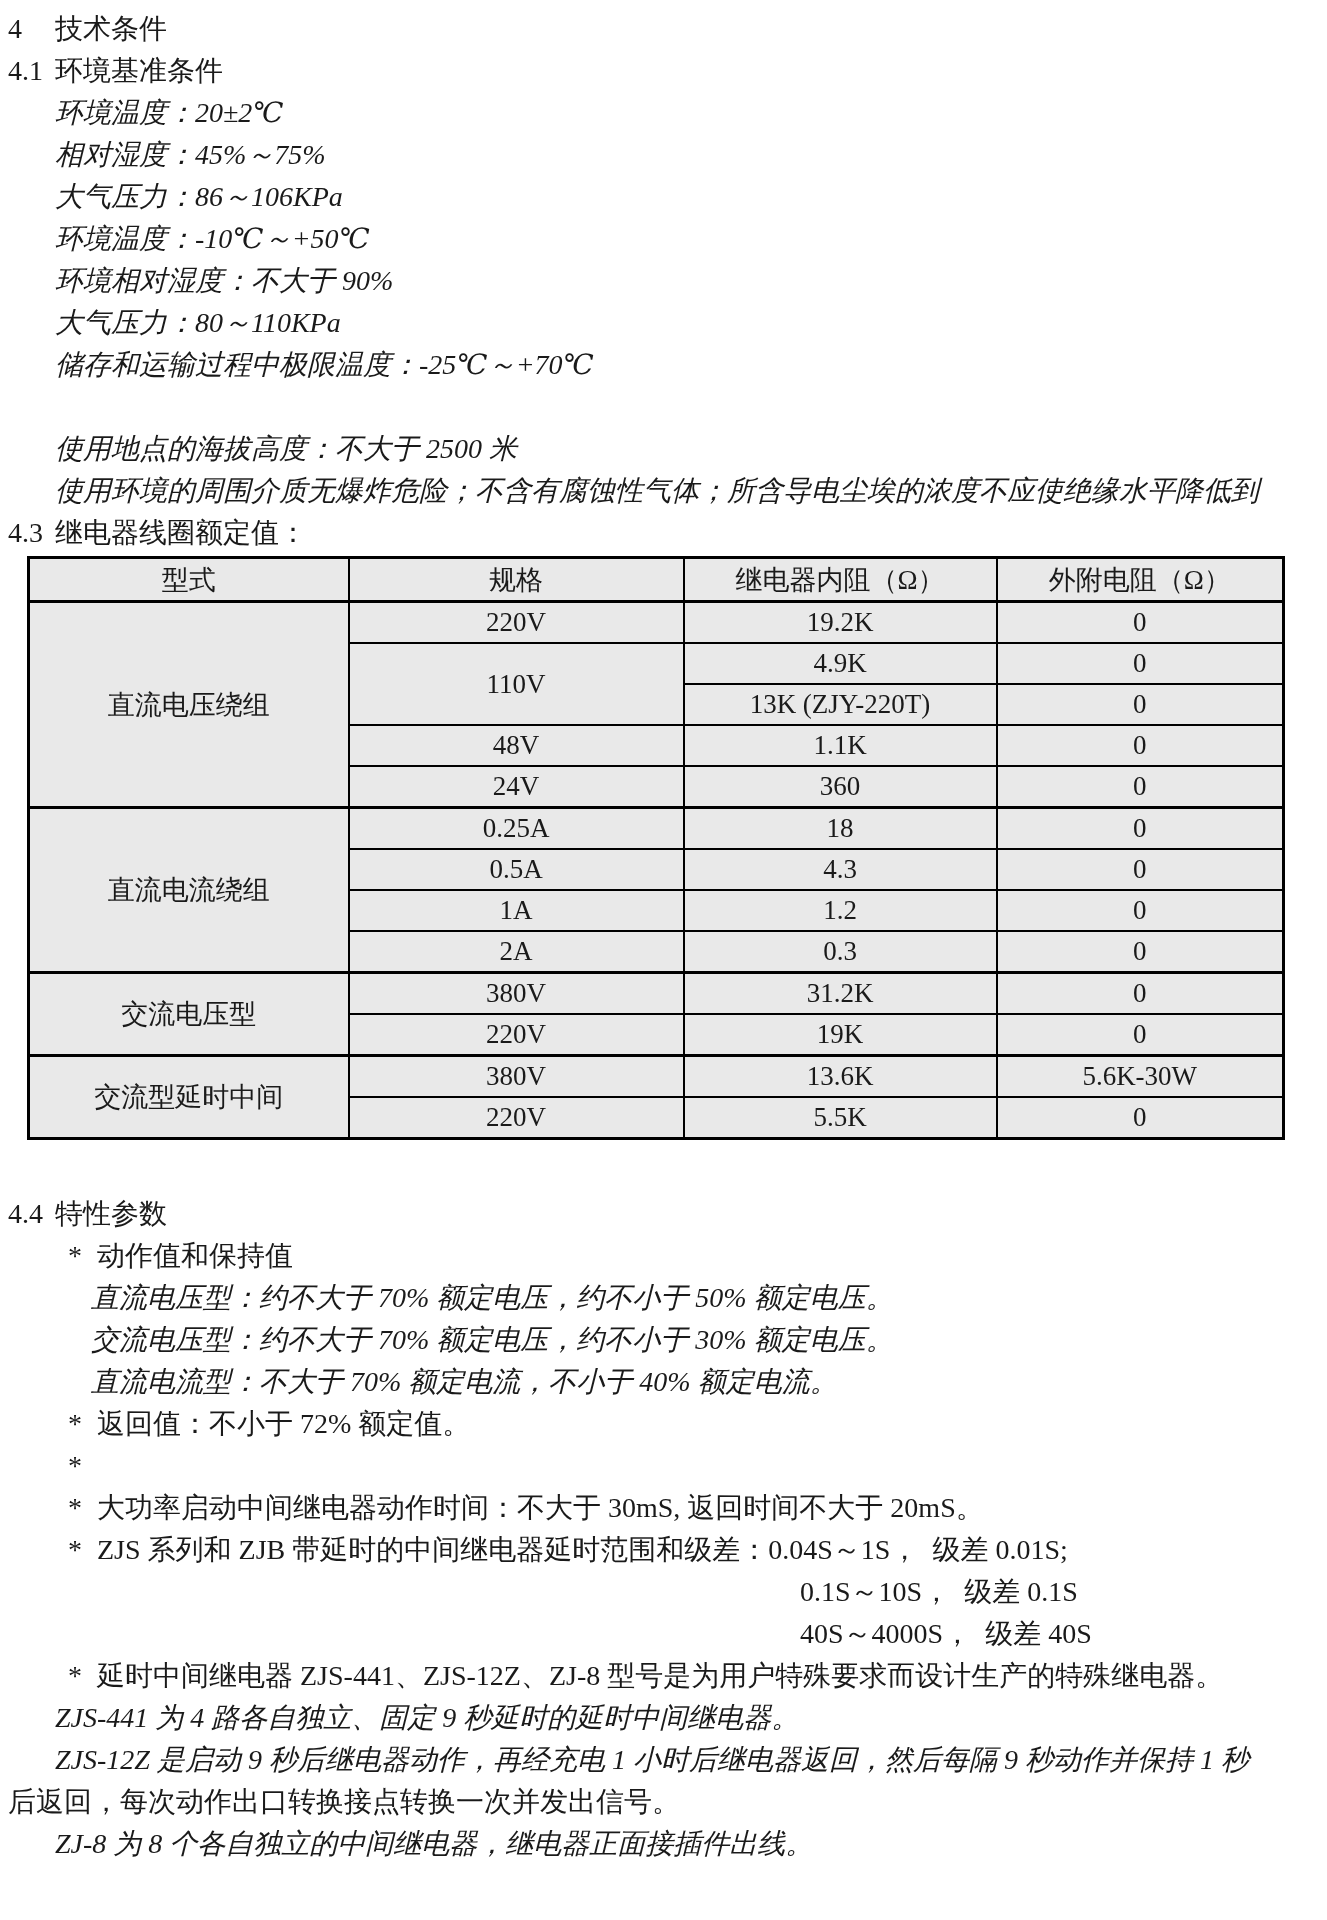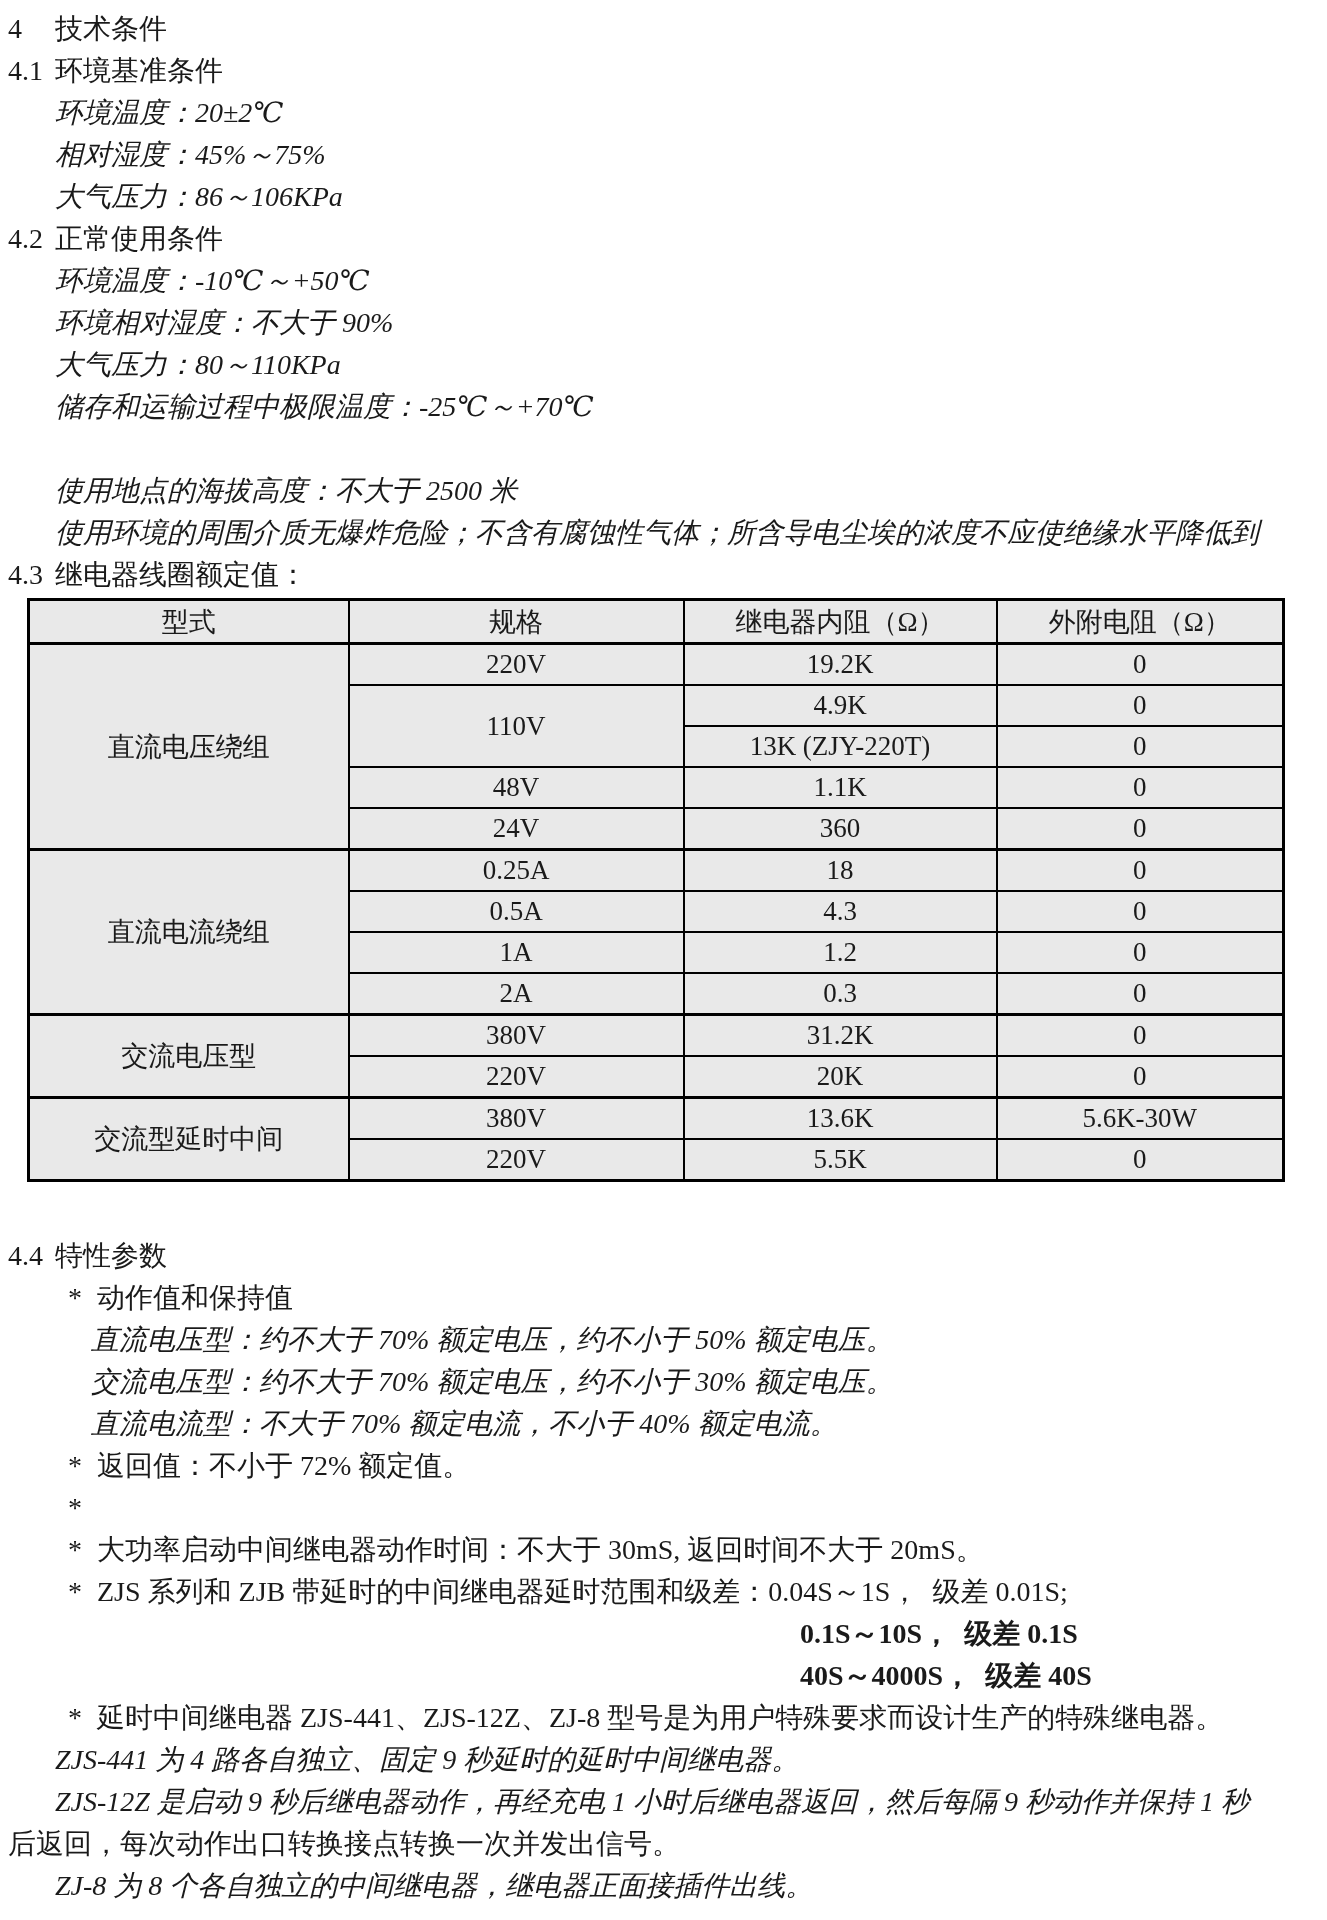--- a/index.html
+++ b/index.html
@@ -8,21 +8,21 @@
     background:#ffffff;color:#1a1a1a;
     font-family:"Liberation Serif","DejaVu Serif",serif;
     font-size:28px;
     overflow:hidden;
   }
   .doc{padding-top:8px;}
   .line{height:42px;display:flex;align-items:center;white-space:pre-wrap;}
   .ind0{padding-left:8px;}
   .ind1{padding-left:55px;font-style:italic;}
   .ind2{padding-left:91px;font-style:italic;}
-  .cont1{padding-left:800px;font-weight:bold;}
+  .cont1{padding-left:800px;}
   .head .num{display:inline-block;width:47px;flex:none;}
   .bullet{padding-left:68px;}
   .bullet .star{display:inline-block;width:29px;flex:none;}
   .blank{height:42px;}
   table.ratings{
     border-collapse:collapse;
     margin-left:27px;
     margin-top:2px;
     width:1255px;
     table-layout:fixed;
@@ -55,24 +55,20 @@
   </div>
 
   <div class="line ind0 head">
     <span class="num">4.1</span>
     <span>环境基准条件</span>
   </div>
   <div class="line ind1">环境温度：20±2℃</div>
   <div class="line ind1">相对湿度：45%～75%</div>
   <div class="line ind1">大气压力：86～106KPa</div>
 
-  <div class="line ind0 head">
-    <span class="num">4.2</span>
-    <span>正常使用条件</span>
-  </div>
   <div class="line ind1">环境温度：-10℃～+50℃</div>
   <div class="line ind1">环境相对湿度：不大于 90%</div>
   <div class="line ind1">大气压力：80～110KPa</div>
   <div class="line ind1">储存和运输过程中极限温度：-25℃～+70℃</div>
   <div class="blank"></div>
   <div class="line ind1">使用地点的海拔高度：不大于 2500 米</div>
   <div class="line ind1">使用环境的周围介质无爆炸危险；不含有腐蚀性气体；所含导电尘埃的浓度不应使绝缘水平降低到</div>
 
   <div class="line ind0 head">
     <span class="num">4.3</span>
@@ -140,21 +136,21 @@
       <td>0</td>
     </tr>
     <tr class="gsep">
       <td rowspan="2">交流电压型</td>
       <td>380V</td>
       <td>31.2K</td>
       <td>0</td>
     </tr>
     <tr>
       <td>220V</td>
-      <td>20K</td>
+      <td>19K</td>
       <td>0</td>
     </tr>
     <tr class="gsep">
       <td rowspan="2">交流型延时中间</td>
       <td>380V</td>
       <td>13.6K</td>
       <td>5.6K-30W</td>
     </tr>
     <tr>
       <td>220V</td>

